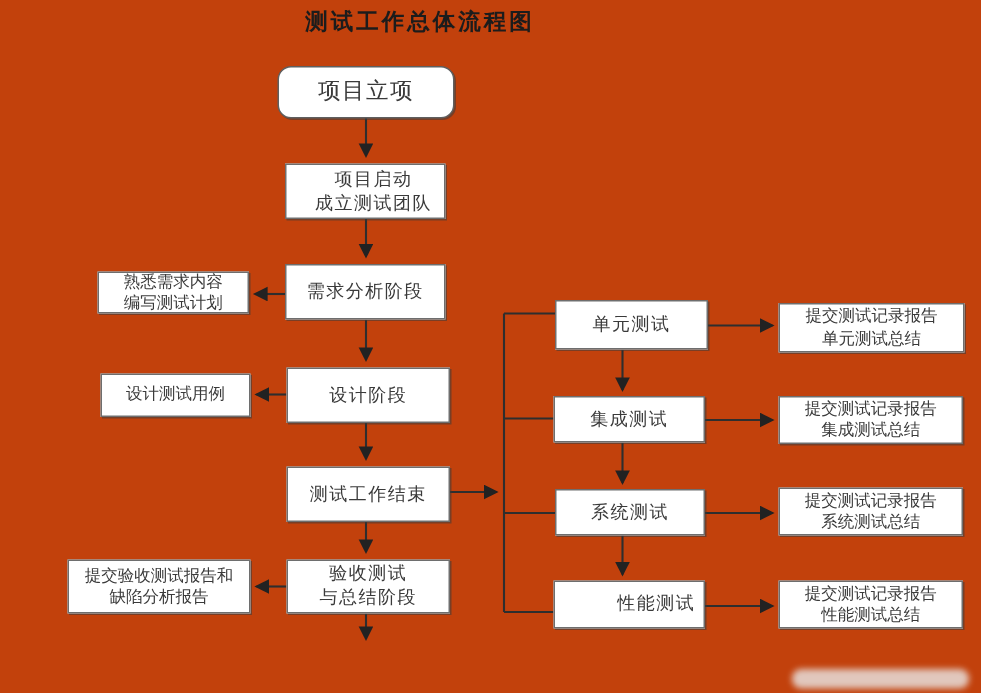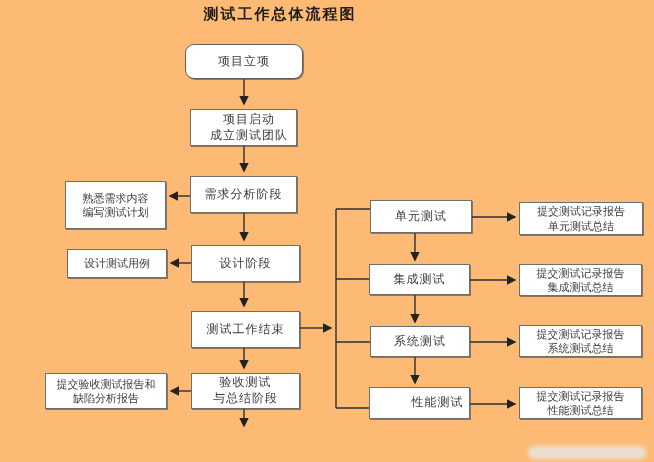--- a/index.html
+++ b/index.html
@@ -4,21 +4,21 @@
 <style>
   html, body {
     margin: 0;
     padding: 0;
     background: #ffffff;
   }
   #canvas {
     position: relative;
     width: 654px;
     height: 462px;
-    background: #fdba74;
+    background: #c2410c;
     overflow: hidden;
     font-family: "Liberation Serif", "DejaVu Serif", serif;
   }
   #title {
     position: absolute;
     left: 0;
     top: 5px;
     width: 560px;
     text-align: center;
     font-family: "Liberation Sans", "DejaVu Sans", sans-serif;
@@ -46,21 +46,21 @@
     text-align: center;
     white-space: pre-line;
     color: #3a3a3a;
     font-size: 12px;
     line-height: 1.3;
     letter-spacing: 1px;
   }
   .node.rounded {
     border-radius: 9px;
     border-color: #5f5f5f;
-    font-size: 12px;
+    font-size: 15px;
   }
   .node.small {
     font-size: 11px;
     letter-spacing: 0;
   }
   #watermark {
     position: absolute;
     left: 528px;
     top: 446px;
     width: 118px;
@@ -119,21 +119,21 @@
   <div class="node rounded" style="left:185px; top:44px;  width:118px; height:35px;">项目立项</div>
   <div class="node" style="left:190px; top:109px; width:107px; height:37px;padding-left:11px;">项目启动
 成立测试团队</div>
   <div class="node" style="left:190px; top:176px; width:107px; height:37px;">需求分析阶段</div>
   <div class="node" style="left:191px; top:245px; width:109px; height:37px;">设计阶段</div>
   <div class="node" style="left:191px; top:311px; width:109px; height:37px;">测试工作结束</div>
   <div class="node" style="left:191px; top:373px; width:109px; height:36px;">验收测试
 与总结阶段</div>
   <div class="node rounded" style="left:183px; top:430px; width:127px; height:33px;margin-top:48px;">测试工作结束</div>
 
-  <div class="node small" style="left:65px; top:181px; width:101px; height:48px;text-align:center;">熟悉需求内容
+  <div class="node small" style="left:65px; top:181px; width:101px; height:28px;text-align:center;">熟悉需求内容
 编写测试计划</div>
   <div class="node small" style="left:67px; top:249px; width:100px; height:29px;">设计测试用例</div>
   <div class="node" style="left:370px; top:200px; width:102px; height:33px;">单元测试</div>
 
   <div class="node small" style="left:45px; top:373px; width:122px; height:36px;">提交验收测试报告和
 缺陷分析报告</div>
   <div class="node" style="left:370px; top:326px; width:100px; height:31px;">系统测试</div>
   <div class="node" style="left:369px; top:264px; width:101px; height:31px;">集成测试</div>
   <div class="node" style="left:369px; top:387px; width:101px; height:32px;padding-left:36px;">性能测试</div>
 

